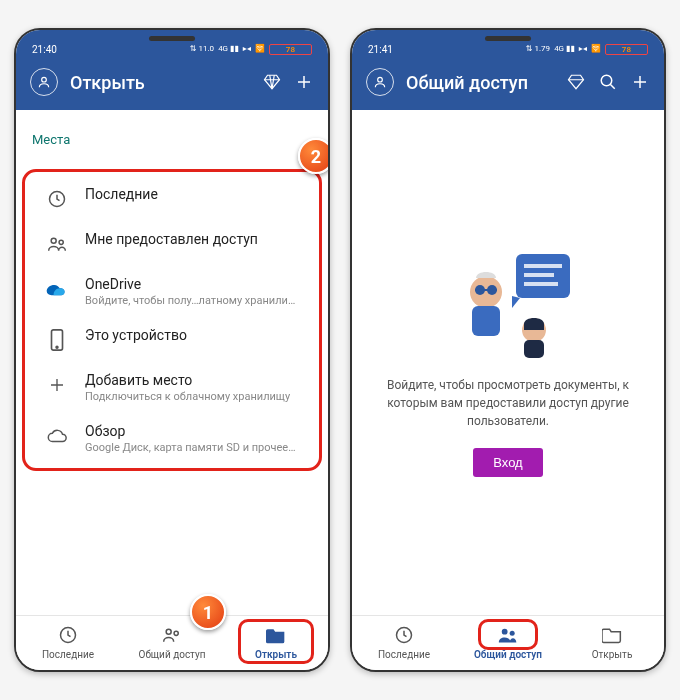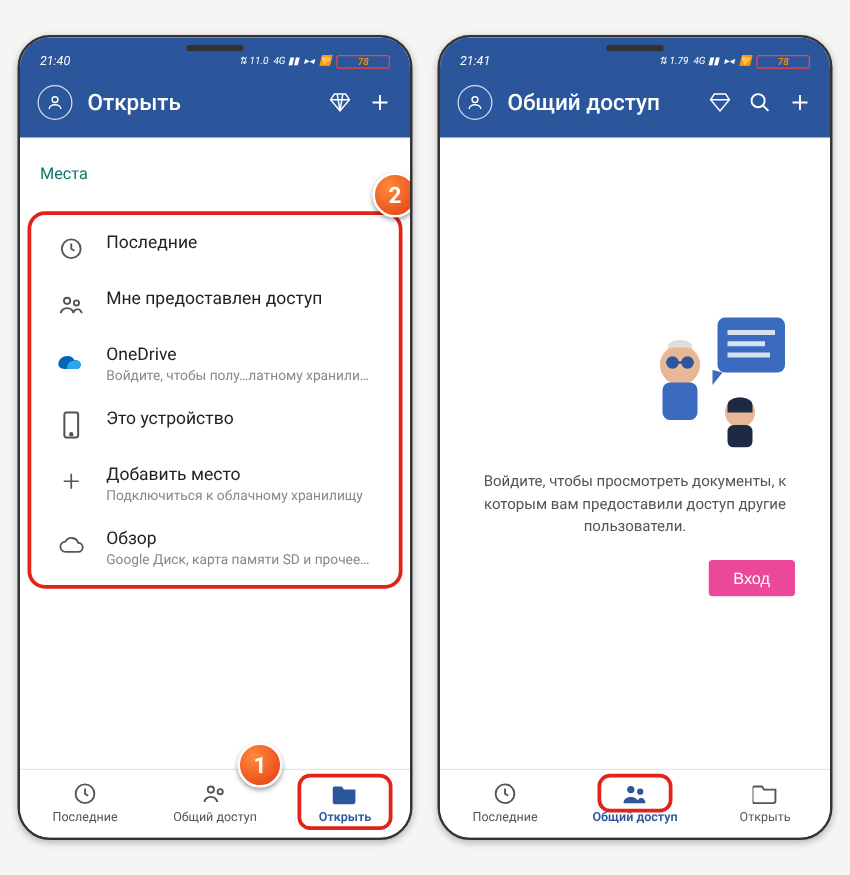--- a/index.html
+++ b/index.html
@@ -32,21 +32,20 @@
   }
   .status-bar {
     background:#2c569c;
     color:#fff;
     font-size:10px;
     display:flex;
     justify-content:space-between;
     align-items:center;
     padding:12px 16px 4px 16px;
     height:30px;
-    font-style:italic;
   }
   .status-right { display:flex; gap:4px; align-items:flex-start; font-size:8px; }
   .status-right span { white-space:nowrap; }
   .batt { border:1px solid #ef4444; color:#fb8c00; padding:0 16px; border-radius:2px; font-weight:600; font-size:8px;}
   .app-bar {
     background:#2c569c;
     color:#fff;
     display:flex;
     align-items:center;
     gap:12px;
@@ -116,33 +115,33 @@
     box-shadow:0 2px 4px rgba(0,0,0,.4);
     color:#fff; font-weight:700; font-size:18px;
     display:flex; align-items:center; justify-content:center;
     z-index:50;
   }
   
   .empty {
     flex:1;
     display:flex;
     flex-direction:column;
-    align-items:flex-end;
+    align-items:center;
     justify-content:center;
     padding:20px 28px;
     gap:18px;
   }
   .empty-text {
     font-size:12px;
     color:#555;
     text-align:center;
     line-height:1.5;
   }
   .login-btn {
-    background:#ec4899;
+    background:#a21caf;
     color:#fff;
     border:none;
     padding:7px 20px;
     font-size:13px;
     border-radius:3px;
   }
   .illus { width:140px; height:110px; position:relative; }
   svg { display:block; }
 </style>
 </head>

